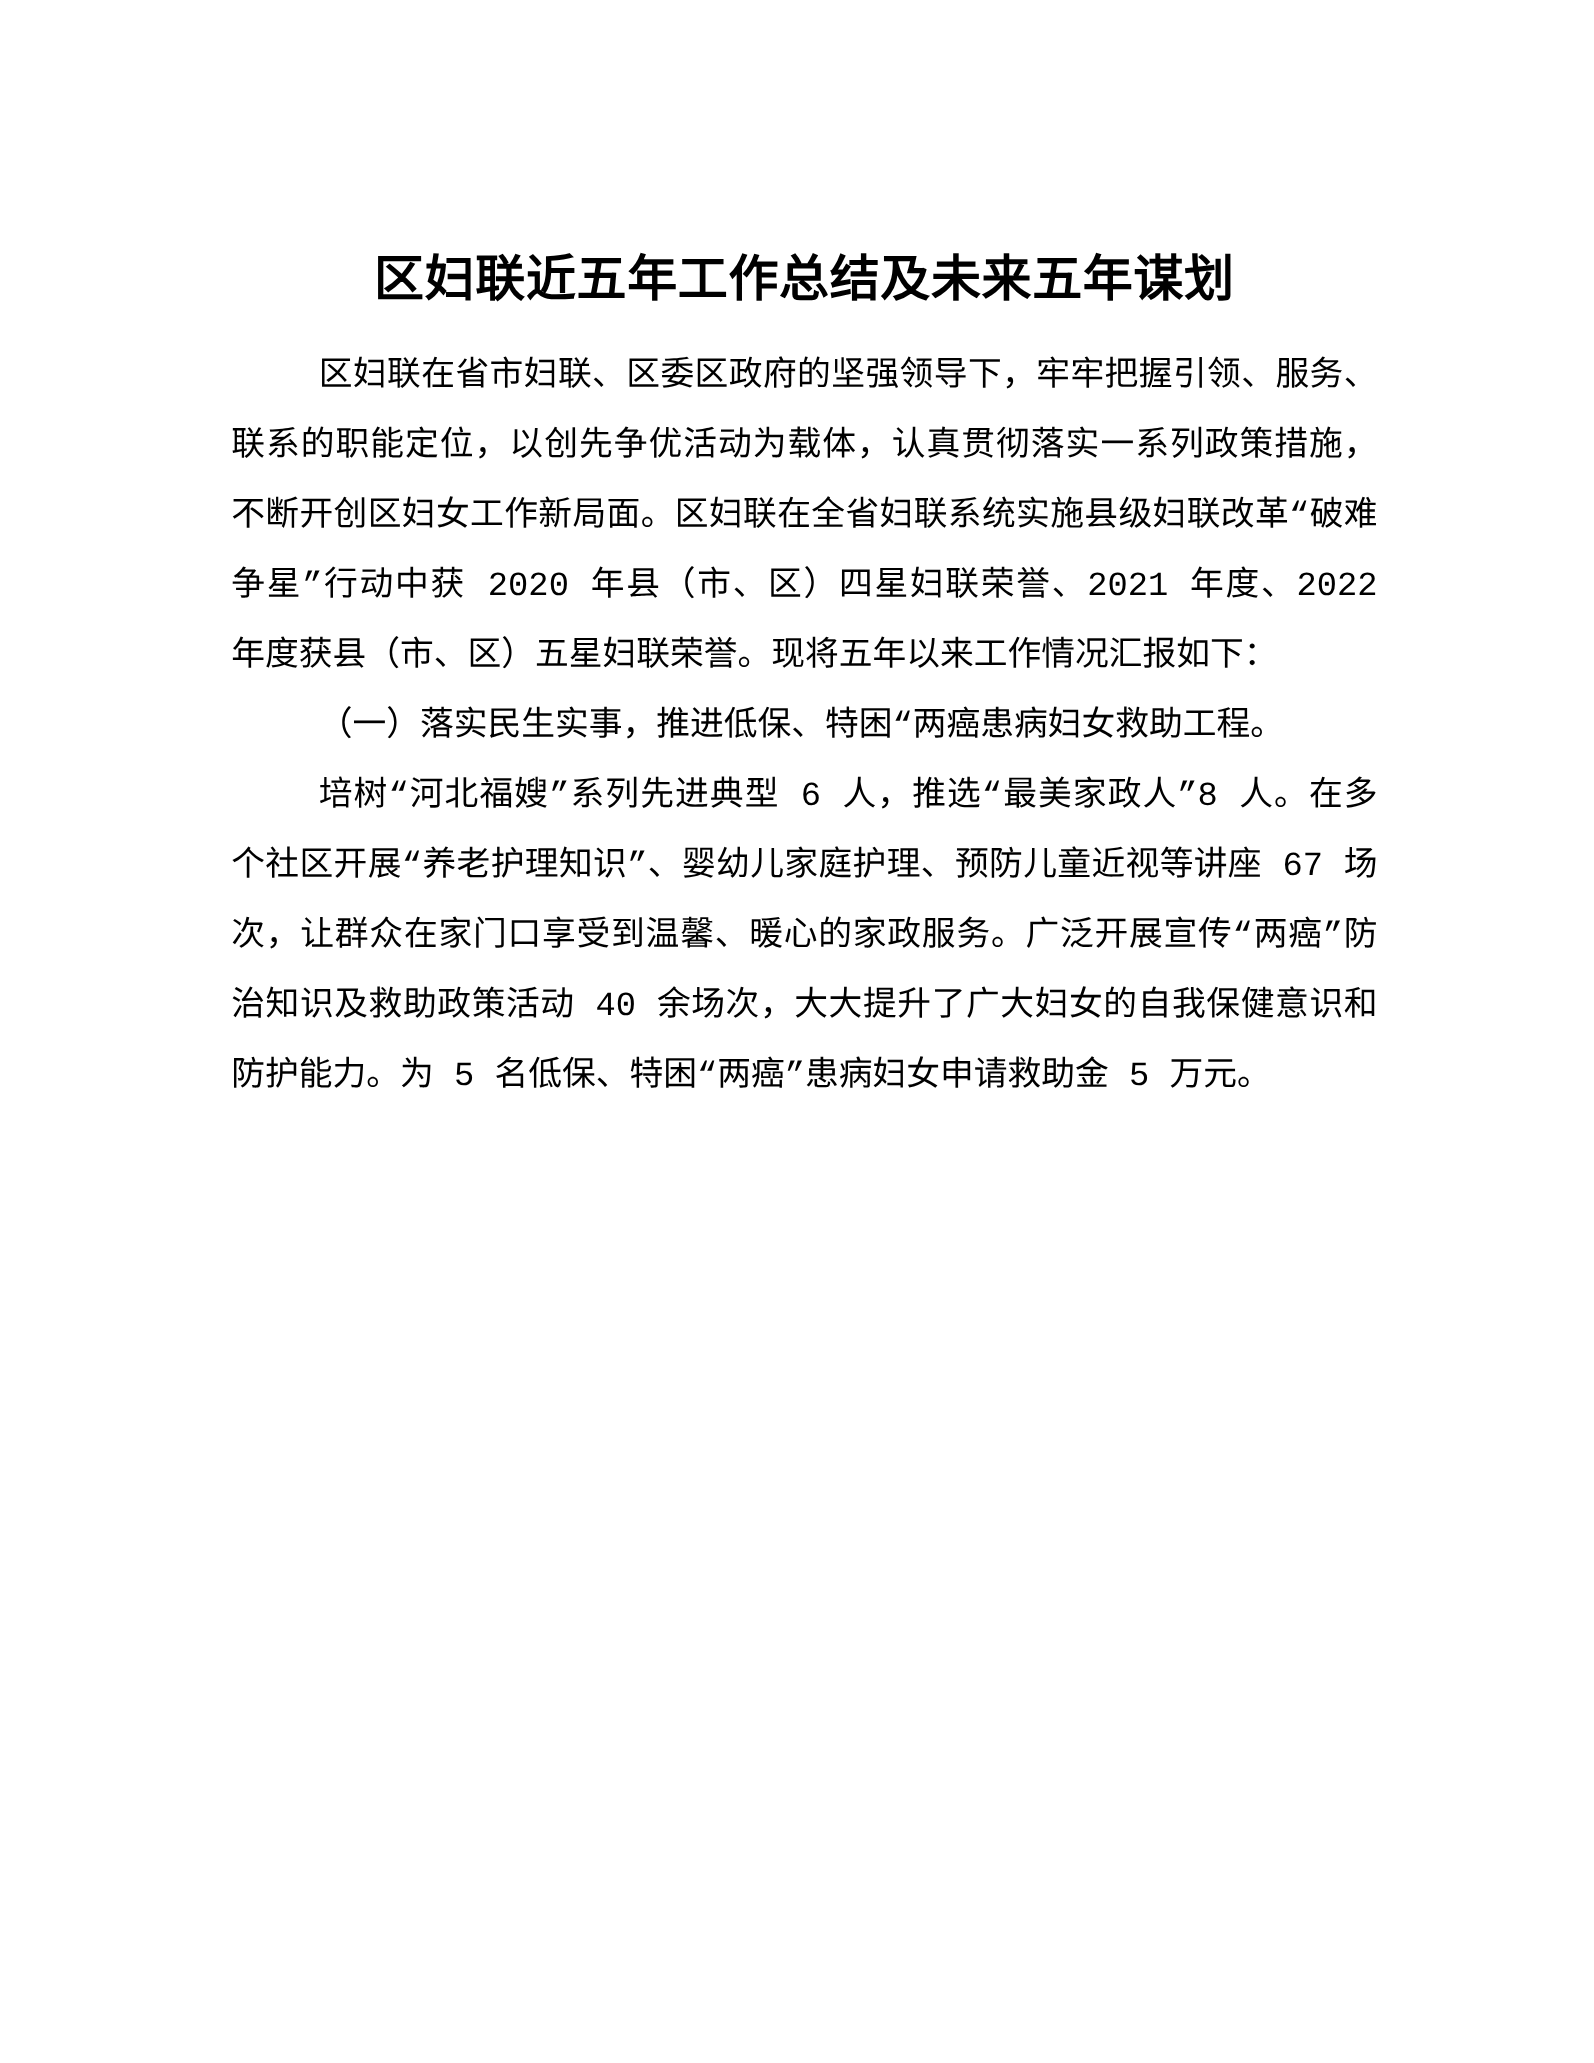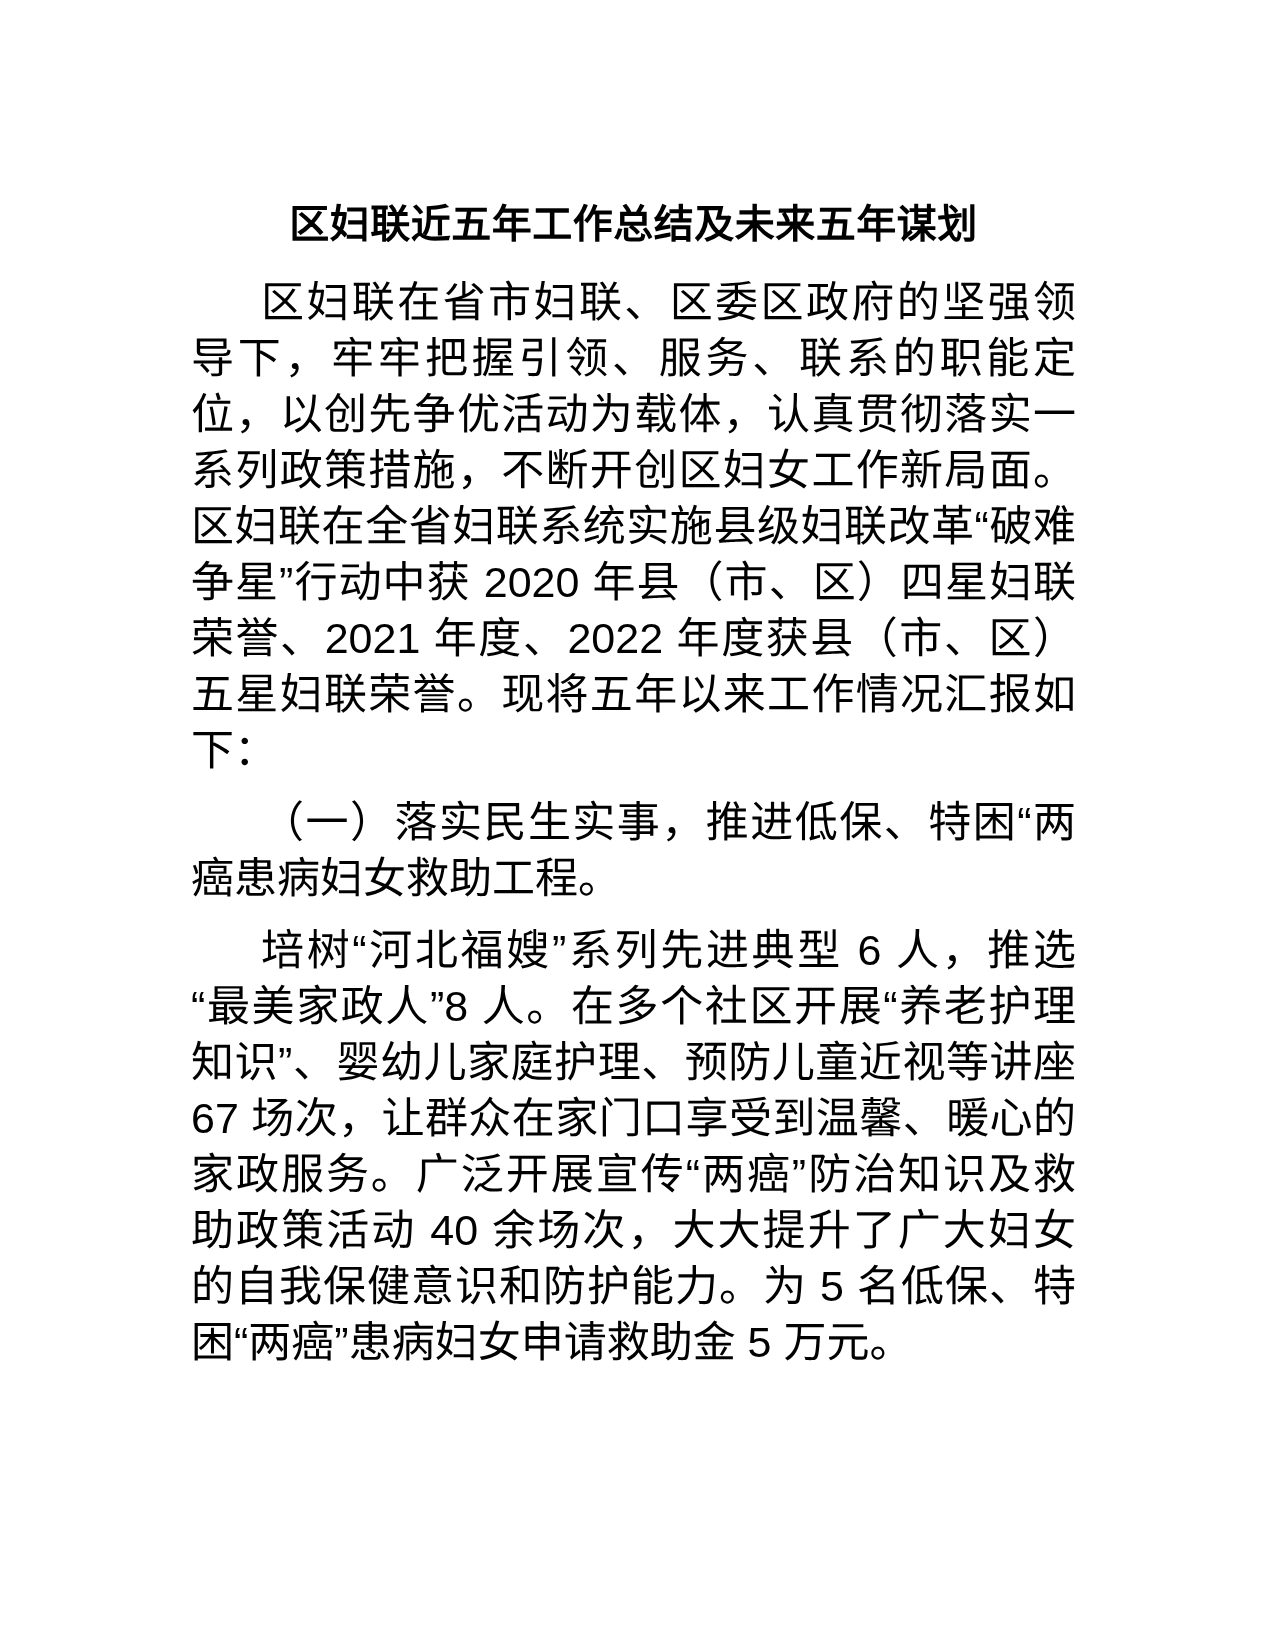--- a/index.html
+++ b/index.html
@@ -14,47 +14,47 @@
     width: 1275px;
     height: 1650px;
     margin: 0 auto;
     background: #ffffff;
     overflow: hidden;
     box-sizing: border-box;
   }
 
   .doc-body {
     position: absolute;
-    left: 175px;
+    left: 185px;
     top: 196px;
     width: 917px;
   }
 
   .doc-title {
     font-family: "Liberation Sans", "DejaVu Sans", sans-serif;
     font-weight: 700;
     font-size: 40px;
     line-height: 56px;
     color: #000000;
     text-align: center;
     letter-spacing: 0.5px;
     margin: 0 0 22px 0;
     white-space: nowrap;
   }
 
   .para {
-    font-family: Liberation Sans, sans-serif;
+    font-family: Liberation Mono, monospace;
     font-weight: 400;
-    font-size: 43px;
+    font-size: 27px;
     line-height: 56px;
     color: #000000;
     text-align: justify;
     text-align-last: left;
     text-justify: inter-character;
-    margin: 16px;
+    margin: 0;
     text-indent: 70px;
     letter-spacing: 0px;
     word-break: break-all;
   }
 
   .para + .para {
     margin-top: 0px;
   }
 
   .para.heading-l1 {

